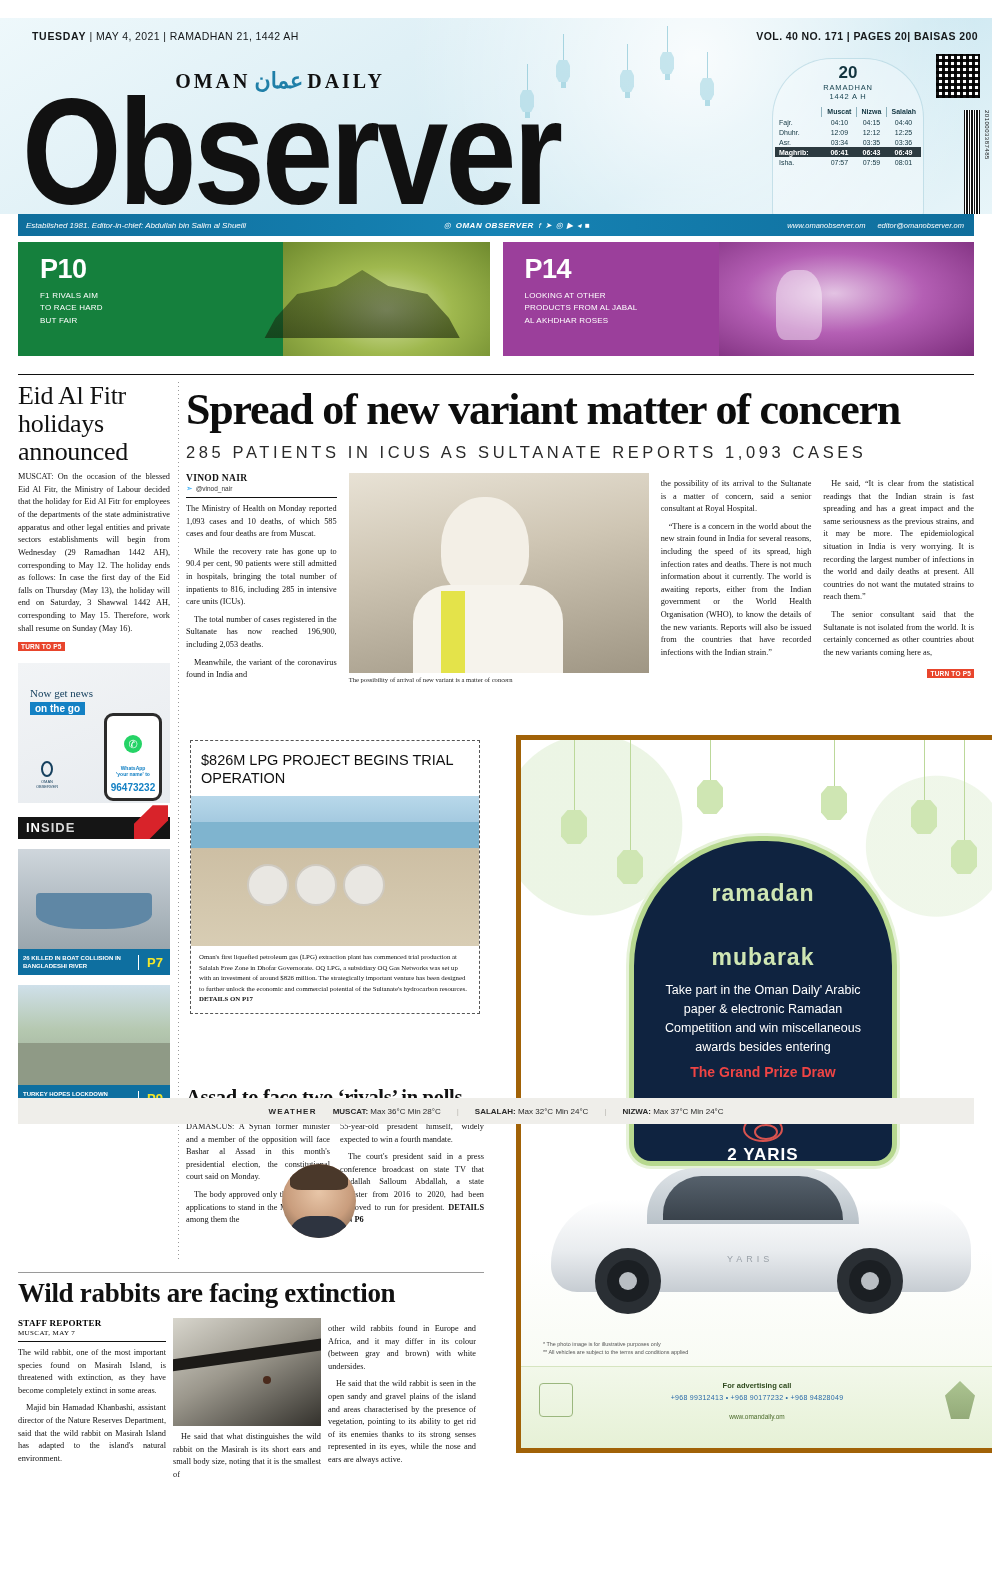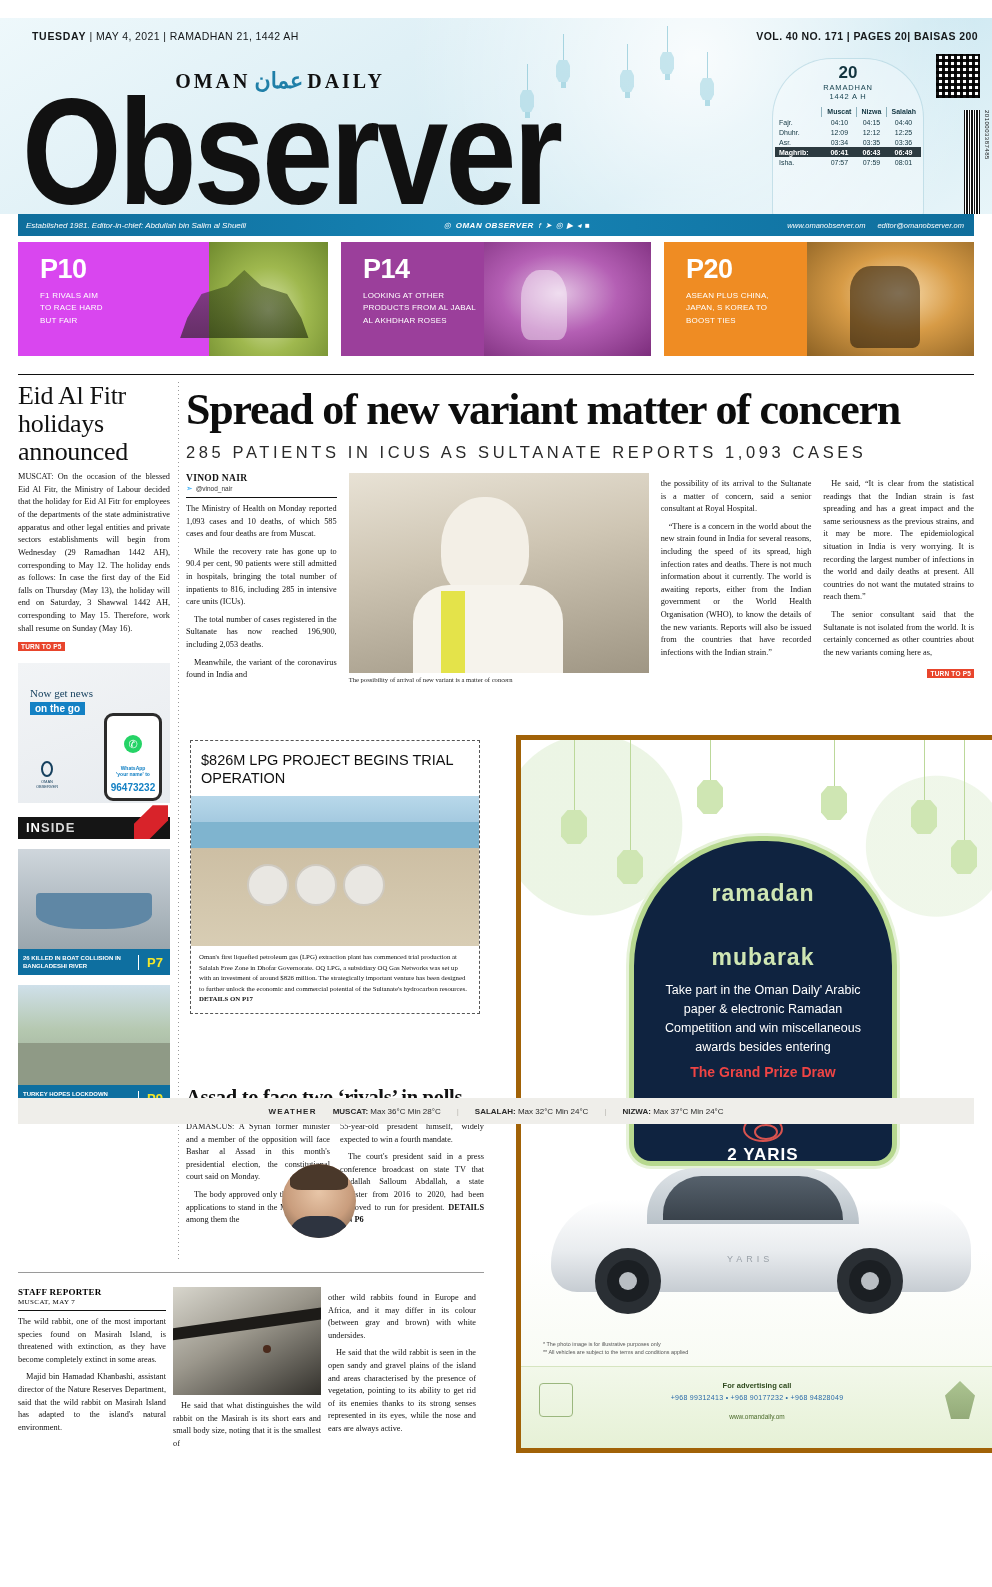--- a/index.html
+++ b/index.html
@@ -97,21 +97,21 @@
   .bluebar .right { display:flex; gap:12px; padding-right:10px; font-size:7.5px; }
 
   
   .promos { position:absolute; left:18px; top:242px; width:956px; height:114px; display:flex; gap:13px; }
   .promo { flex:1; position:relative; display:flex; overflow:hidden; }
   .promo .txt { width:46%; padding:14px 0 0 22px; color:#fff;
      font-family:"Liberation Sans",sans-serif; }
   .promo .pnum { font-size:27px; font-weight:700; line-height:1; letter-spacing:-.5px; }
   .promo .pdesc { font-size:8px; line-height:1.55; margin-top:7px; letter-spacing:.2px; }
   .promo .ph { flex:1; }
-  .p1 { background:#d946ef;gap:48px; }
+  .p1 { background:#15803d;gap:48px; }
   .p1 .ph { background:
       radial-gradient(ellipse at 50% 60%, #d6e2a8 0%, #9fb84e 45%, #6f8a2e 100%); }
   .p2 { background:#9b3f9b; }
   .p2 .ph { background:
       radial-gradient(ellipse at 45% 45%, #e3c3e3 0%, #b45fb4 45%, #7c2d7c 100%); }
   .p3 { background:#ef8c23; }
   .p3 .ph { background:
       radial-gradient(ellipse at 55% 45%, #f8dcae 0%, #d79b46 45%, #8d6224 100%); }
   .car-shape { position:absolute; left:50%; top:20px; width:46%; height:80px;
      background:linear-gradient(180deg, rgba(40,55,20,.55), rgba(20,30,8,.8));
@@ -457,31 +457,20 @@
       <div class="txt">
         <div class="pnum">P14</div>
         <div class="pdesc" style="white-space:pre-line">LOOKING AT OTHER
 PRODUCTS FROM AL JABAL
 AL AKHDHAR ROSES</div>
       </div>
       <div class="ph">
           <div class="fig-shape"></div>
         </div>
     </div>
-    <div class="promo p3">
-      <div class="txt">
-        <div class="pnum">P20</div>
-        <div class="pdesc" style="white-space:pre-line">ASEAN PLUS CHINA,
-JAPAN, S KOREA TO
-BOOST TIES</div>
-      </div>
-      <div class="ph">
-          <div class="fig-shape2"></div>
-        </div>
-    </div>
   </div>
 
   <div class="hline" style="top:374px;"></div>
   <div class="vrule" style="left:178px;"></div>
 
   <div class="leftcol">
     <h1 class="sidehead">Eid Al Fitr holidays announced</h1>
     <p class="body">MUSCAT: On the occasion of the blessed Eid Al Fitr, the Ministry of Labour decided that the holiday for Eid Al Fitr for employees of the departments of the state administrative apparatus and other legal entities and private sectors establishments will begin from Wednesday (29 Ramadhan 1442 AH), corresponding to May 12. The holiday ends as follows: In case the first day of the Eid falls on Thursday (May 13), the holiday will end on Saturday, 3 Shawwal 1442 AH, corresponding to May 15. Therefore, work shall resume on Sunday (May 16).</p>
     <span class="turnto">TURN TO P5</span>
 
@@ -587,20 +576,21 @@
       <div class="assadface">
         <div class="hair"></div>
           <div class="suit"></div>
       </div>
     </div>
   </div>
 
   <div class="hline thin" style="top:1272px;width:466px;"></div>
 
   <div class="rabbit">
+    <h2 class="rabbithead">Wild rabbits are facing extinction</h2>
     <div class="rabbitcols">
       <div class="c">
         <div class="staff">STAFF REPORTER</div>
         <div class="dateline">MUSCAT, MAY 7</div>
         <div class="rule"></div>
         <p class="body">The wild rabbit, one of the most important species found on Masirah Island, is threatened with extinction, as they have become completely extinct in some areas.</p>
         <p class="body ind">Majid bin Hamadad Khanbashi, assistant director of the Nature Reserves Department, said that the wild rabbit on Masirah Island has adapted to the island's natural environment.</p>
       </div>
       <div class="c">
         <div class="rabbitph">

